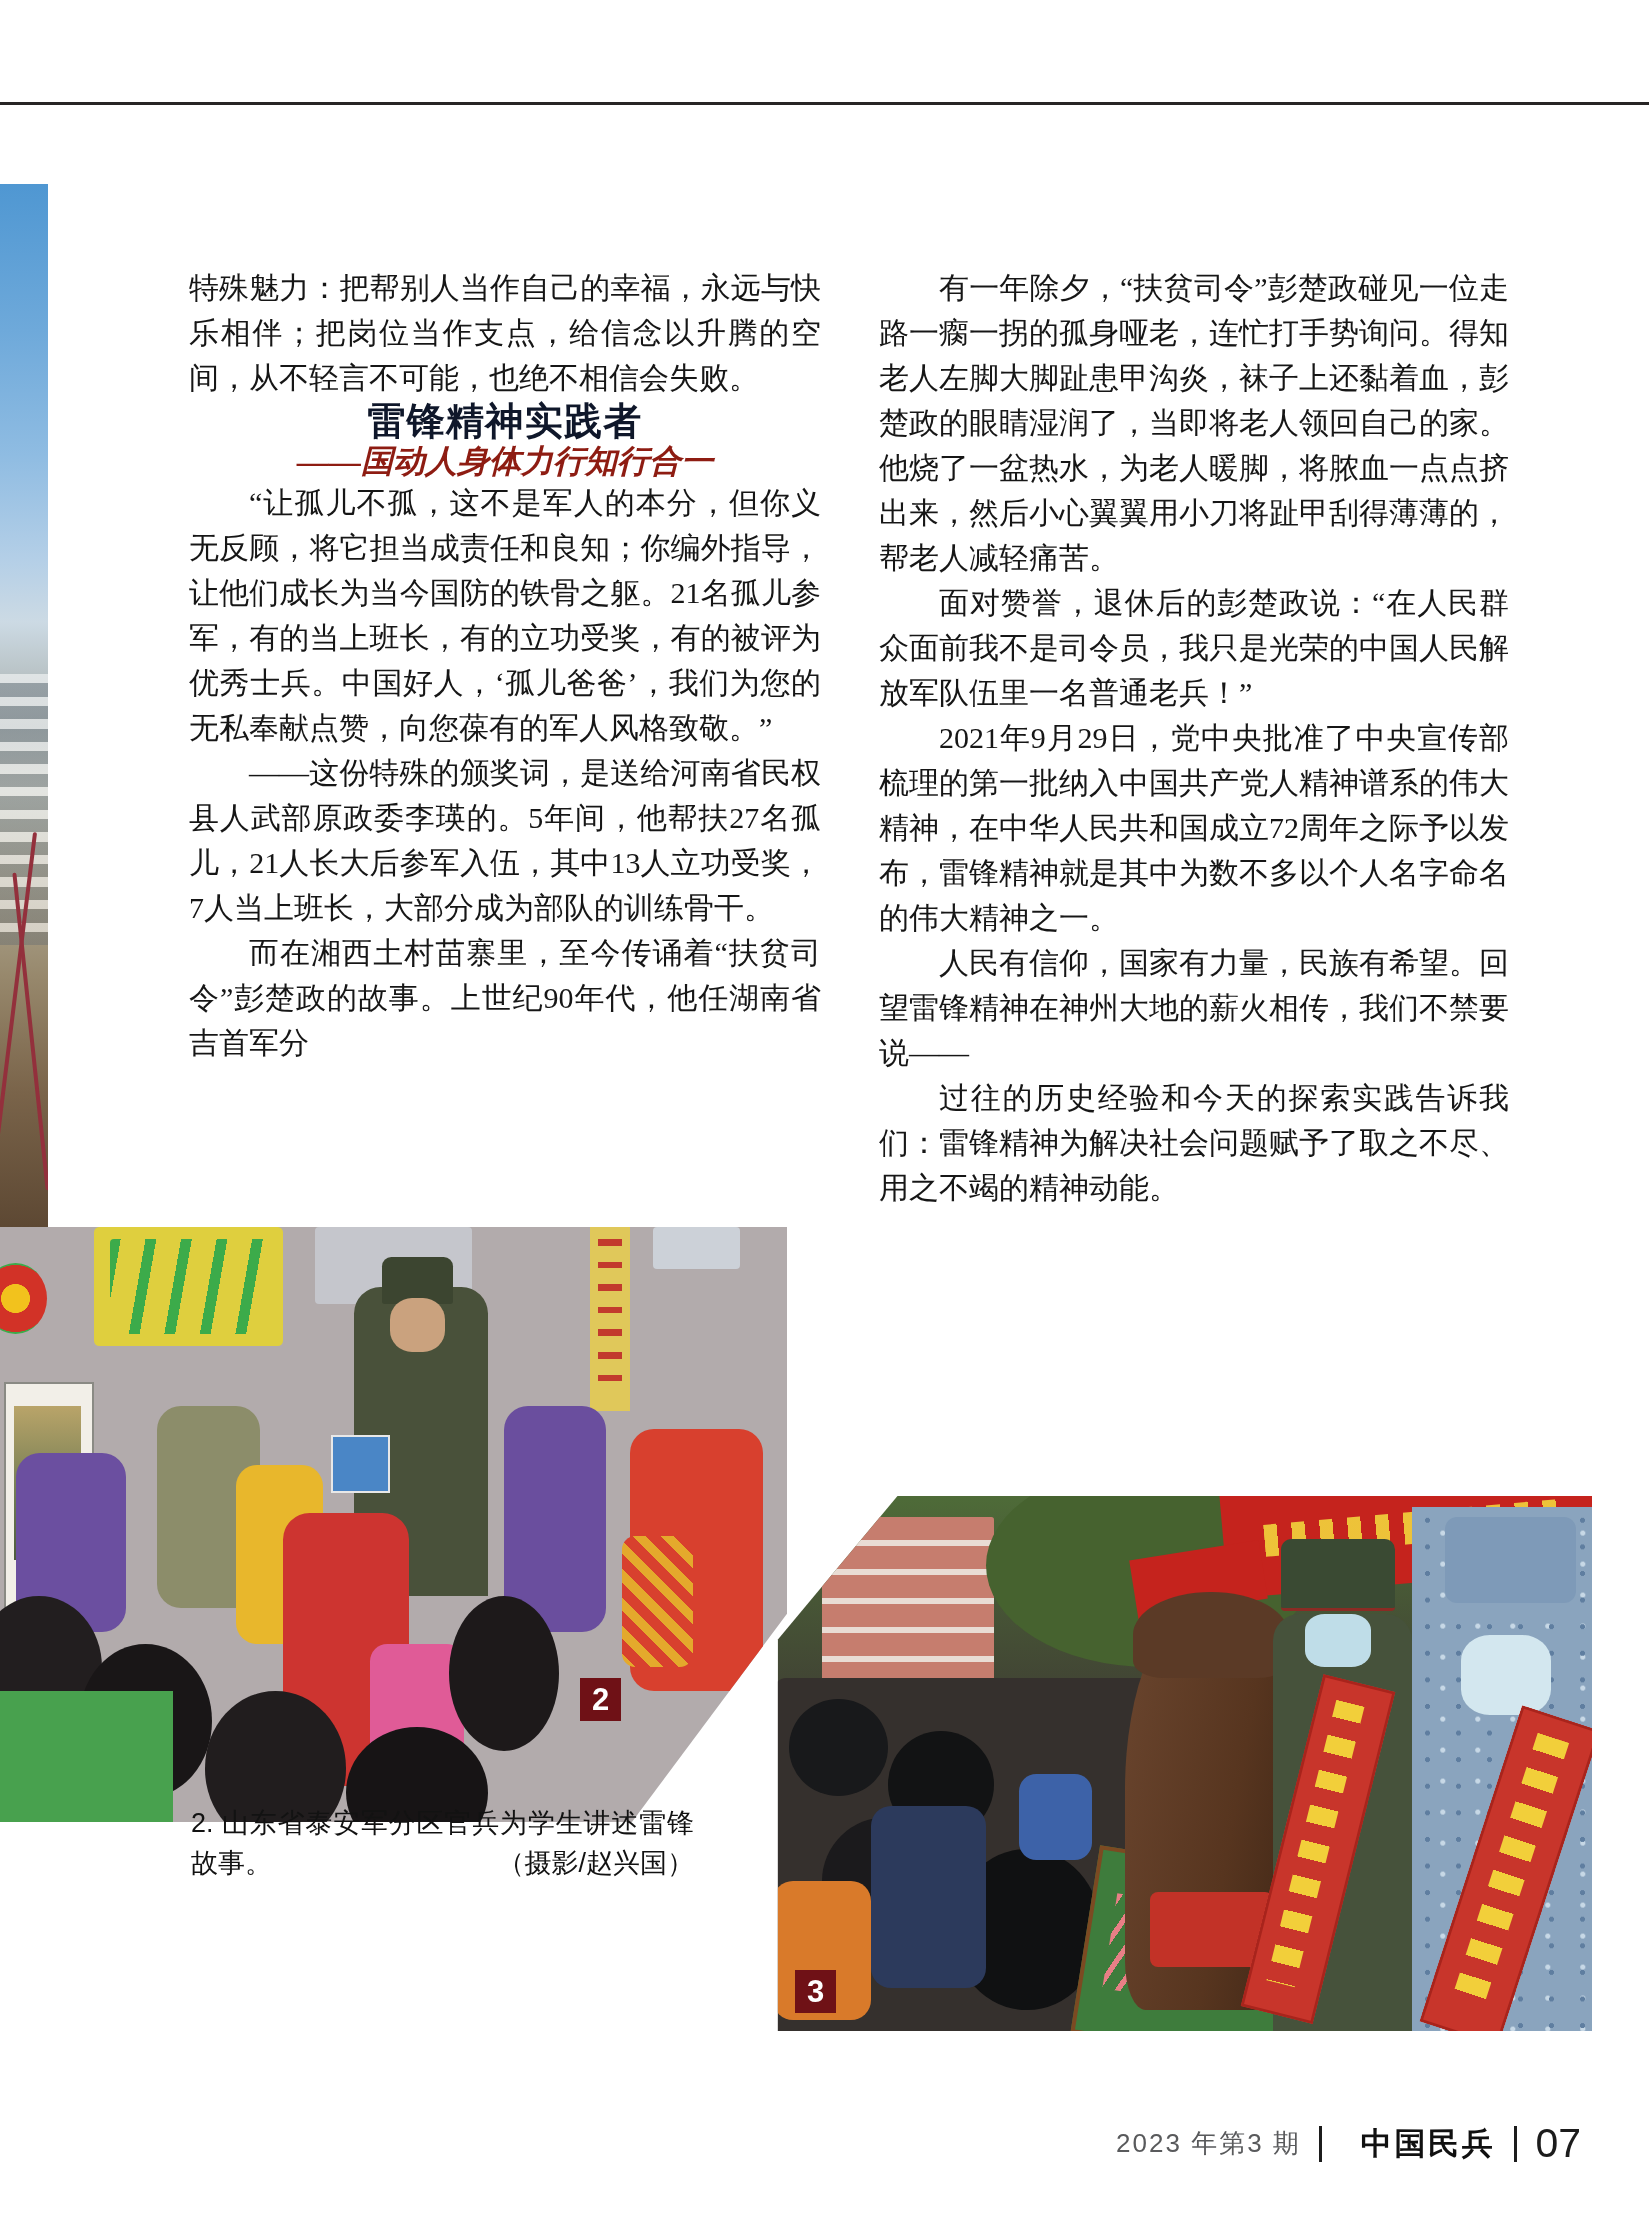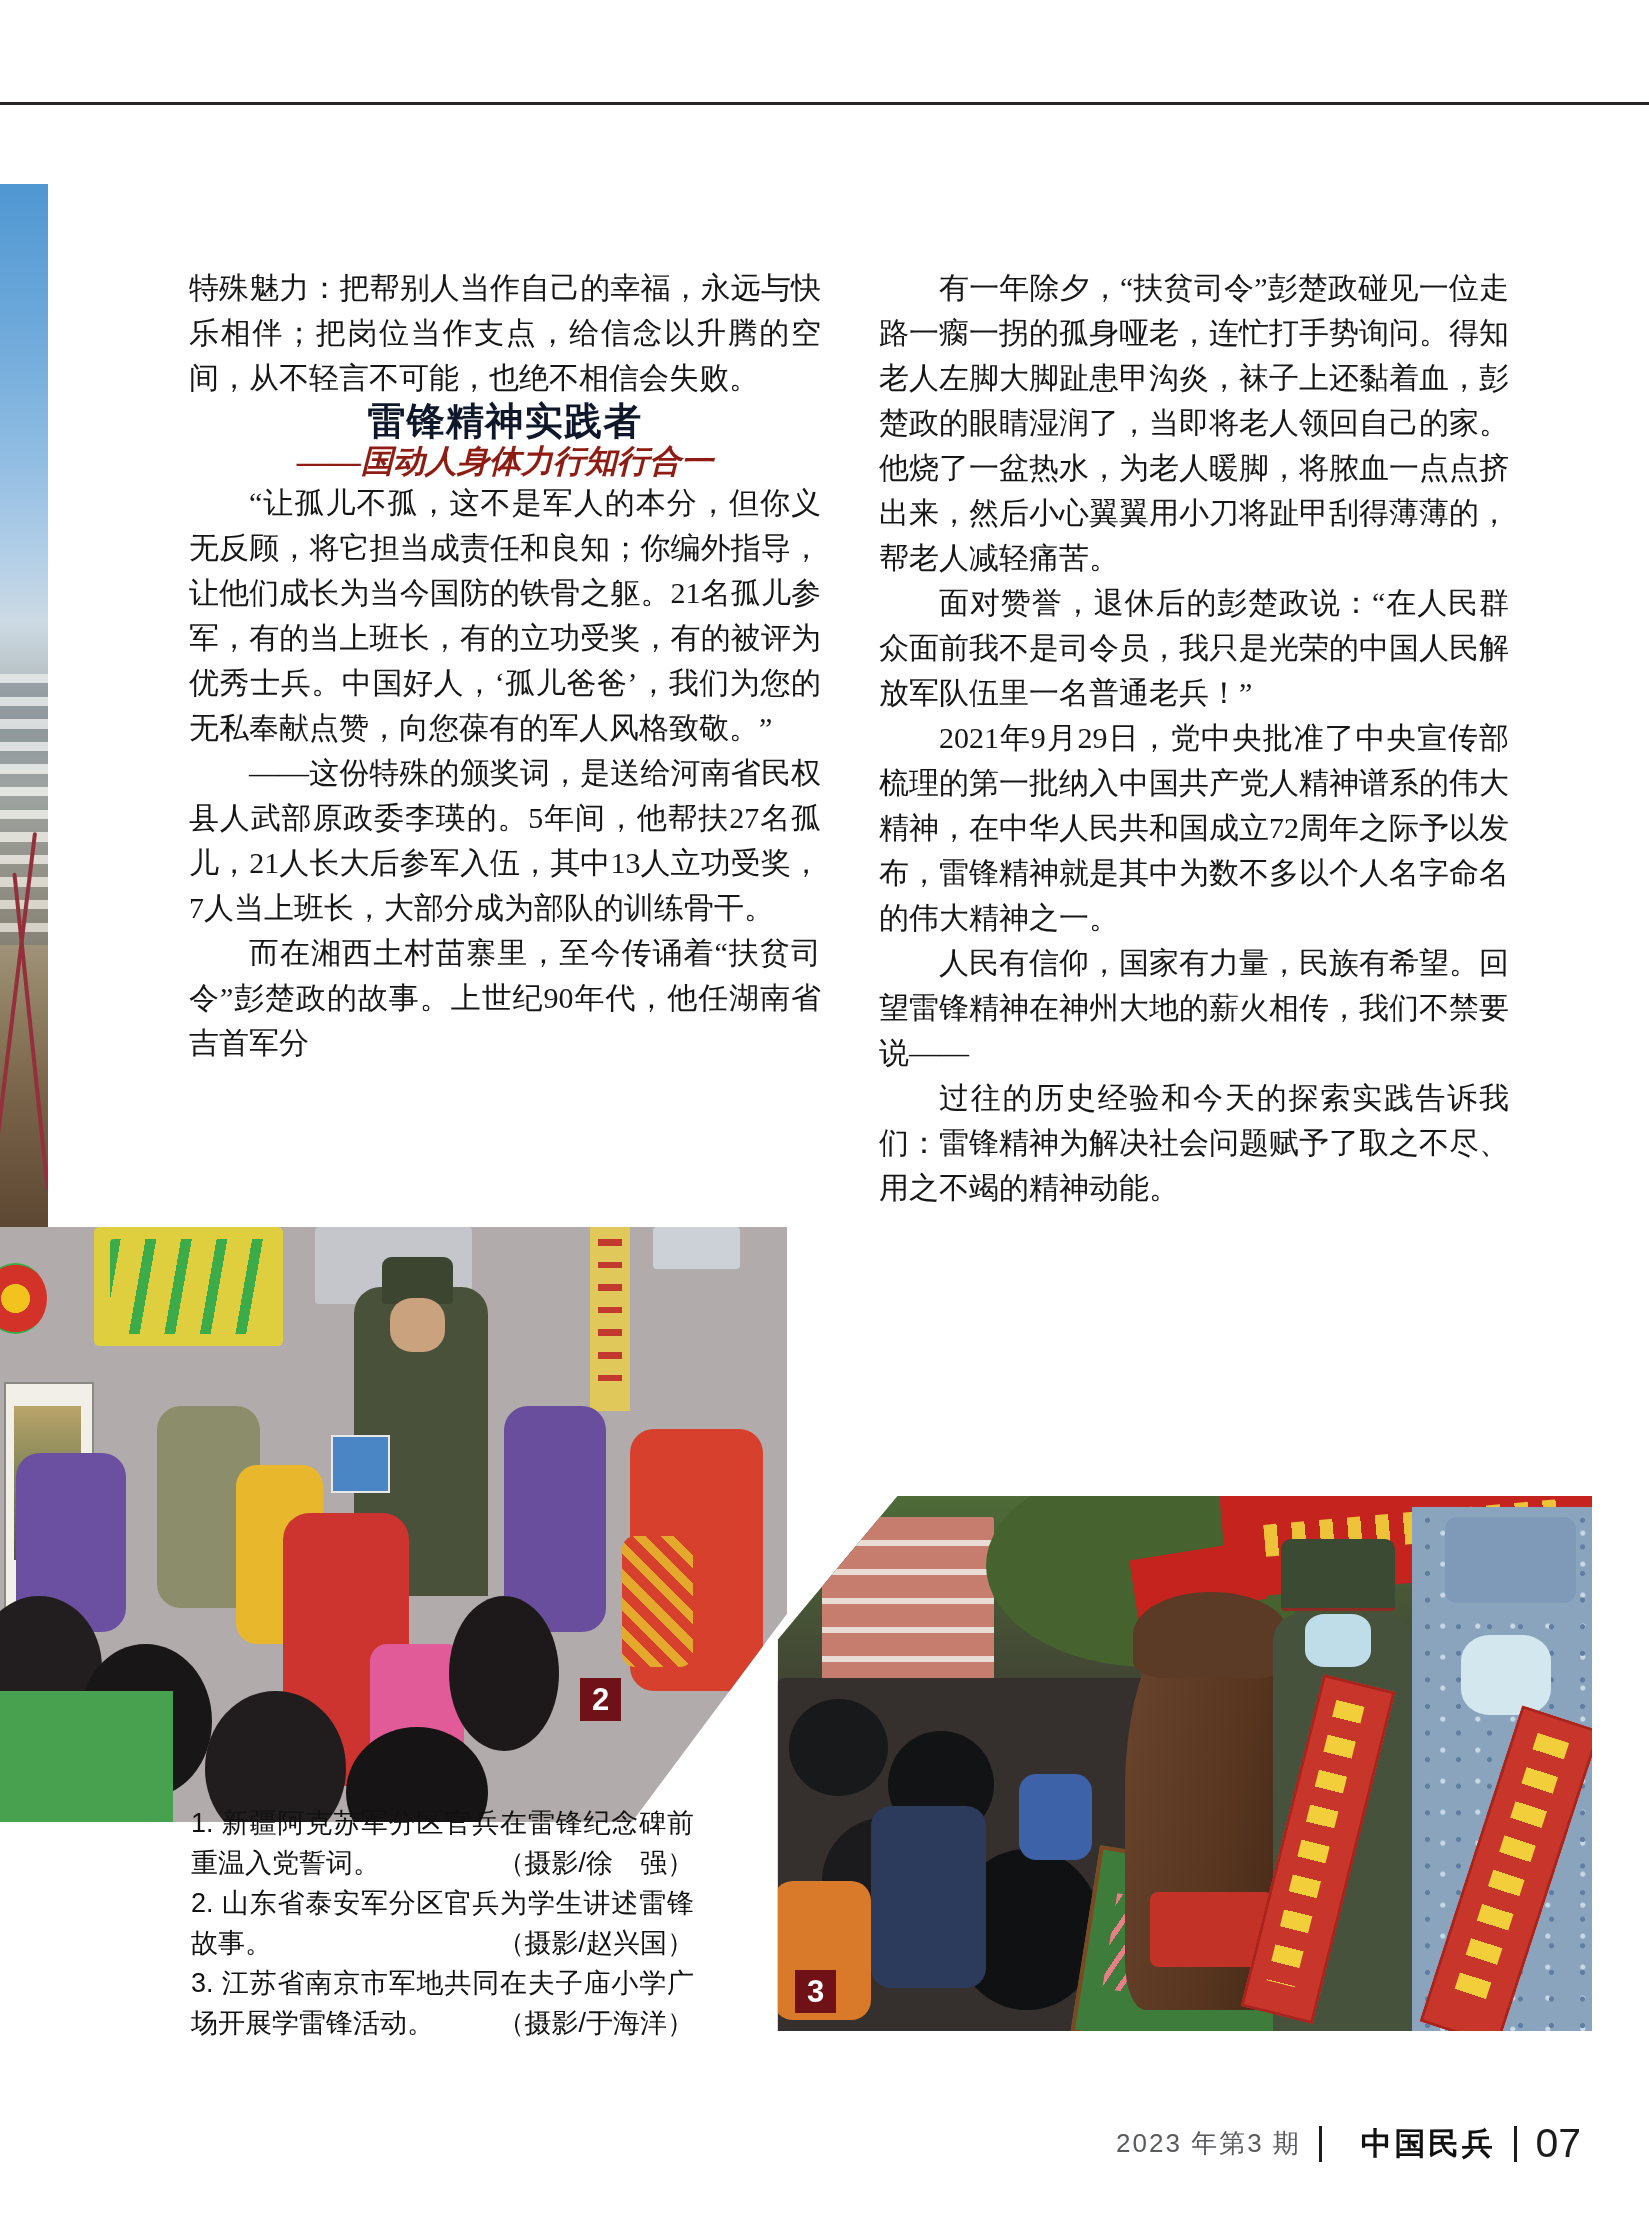--- a/index.html
+++ b/index.html
@@ -158,30 +158,22 @@
 
     <div class="blob" style="left:62%;top:34%;width:9%;height:64%;background:#c8352b;transform:rotate(14deg);box-shadow:inset 0 0 0 2.7px #a8241c;"></div>
     <div class="blob" style="left:64.5%;top:38%;width:3.5%;height:54%;background:repeating-linear-gradient(180deg,#f2cf3a 0 17.3px,#c8352b 17.3px 36px);transform:rotate(14deg);"></div>
     <div class="blob" style="left:85%;top:40%;width:10%;height:62%;background:#c8352b;transform:rotate(18deg);box-shadow:inset 0 0 0 2.7px #a8241c;"></div>
     <div class="blob" style="left:88%;top:44%;width:4%;height:52%;background:repeating-linear-gradient(180deg,#f2cf3a 0 17.3px,#c8352b 17.3px 36px);transform:rotate(18deg);"></div>
     <div class="badge" style="left:22px;top:474px;">3</div>
   </div>
 
   <div class="captions">
     <div class="caption">
-      <span>1. 新疆阿克苏军分区官兵在雷锋纪念碑前重温入党誓词。</span>
-      <span class="credit">（摄影/徐　强）</span>
-    </div>
-    <div class="caption">
       <span>2. 山东省泰安军分区官兵为学生讲述雷锋故事。</span>
       <span class="credit">（摄影/赵兴国）</span>
-    </div>
-    <div class="caption">
-      <span>3. 江苏省南京市军地共同在夫子庙小学广场开展学雷锋活动。</span>
-      <span class="credit">（摄影/于海洋）</span>
     </div>
   </div>
 
   <div class="footer">
     <span class="f-issue">2023 年第3 期</span>
     <span class="f-bar"></span>
     <span class="f-mag">中国民兵</span>
     <span class="f-bar"></span>
     <span class="f-page">07</span>
   </div>

